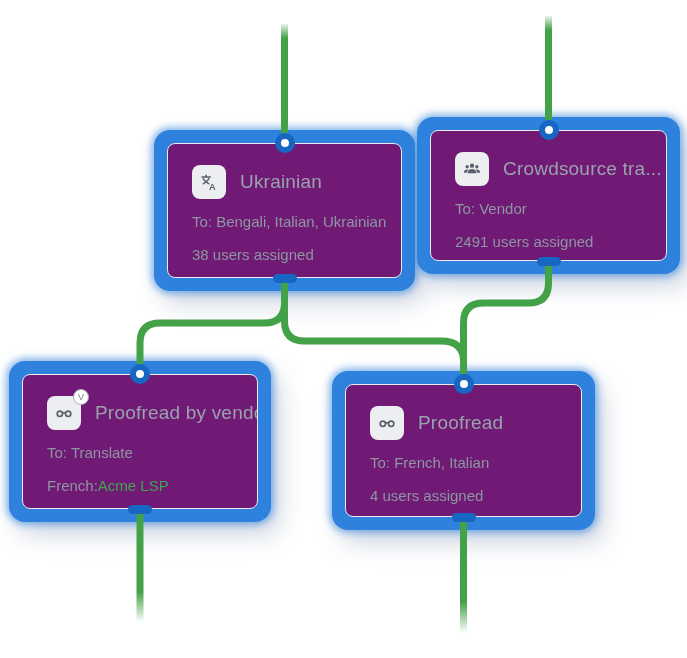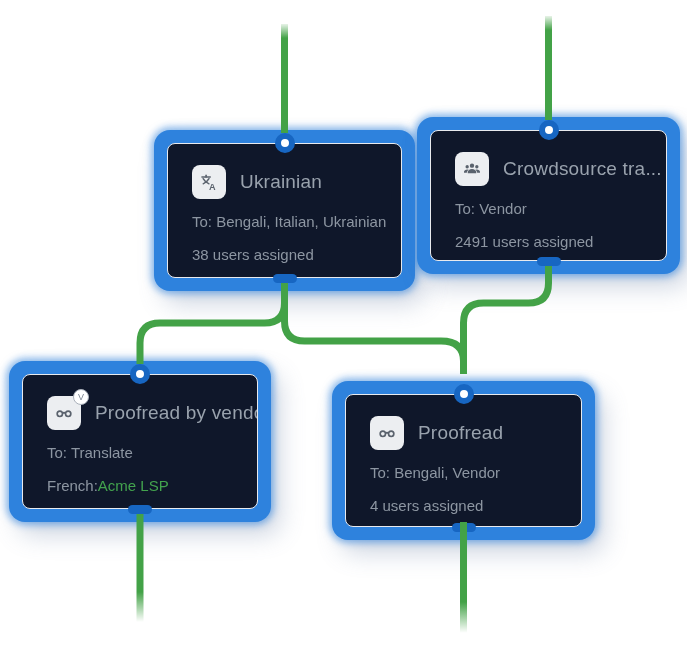--- a/index.html
+++ b/index.html
@@ -40,34 +40,34 @@
   
   .node {
     position: absolute;
     z-index: 1;
     background: var(--selection-blue, #2e82dd);
     border-radius: 16px;
     padding: 13px;
     box-shadow: 0 0 7px 3px rgba(46,130,221,0.55), 9px 13px 24px rgba(95,118,160,0.30);
   }
   .card {
-    background: #0f172a;
+    background: #701a75;
     border: 1px solid #e8eaee;
     border-radius: 8px;
     box-sizing: border-box;
     padding: 21px 24px;
     overflow: hidden;
   }
   .node-translate        { left: 154px; top: 130px; }
   .node-translate .card  { width: 235px; height: 135px; }
   .node-crowdsource       { left: 417px; top: 117px; }
   .node-crowdsource .card { width: 237px; height: 131px; }
   .node-proofread-vendor       { left: 9px; top: 361px; }
   .node-proofread-vendor .card { width: 236px; height: 135px; }
-  .node-proofread        { left: 332px; top: 381px; }
+  .node-proofread        { left: 332px; top: 371px; }
   .node-proofread .card  { width: 237px; height: 133px; }
 
   
   .port { position: absolute; left: 50%; transform: translateX(-50%); z-index: 4; }
   .port-in {
     top: 3px;
     width: 20px; height: 20px;
     box-sizing: border-box;
     border-radius: 50%;
     background: #ffffff;
@@ -218,19 +218,19 @@
       <div class="card-header">
         <div class="icon-box">
           <svg viewBox="0 0 24 24" fill="none" stroke="currentColor" stroke-width="2">
             <circle cx="7" cy="13" r="3.2"></circle>
             <circle cx="17" cy="13" r="3.2"></circle>
             <path d="M10.2 12.4 Q12 10.6 13.8 12.4"></path>
           </svg>
         </div>
         <div class="node-title">Proofread</div>
       </div>
-      <div class="detail">To: Bengali, Vendor</div>
+      <div class="detail">To: French, Italian</div>
       <div class="detail">4 users assigned</div>
     </div>
     <div class="port port-out"></div>
   </div>
 
 </div>
 
 </body></html>

